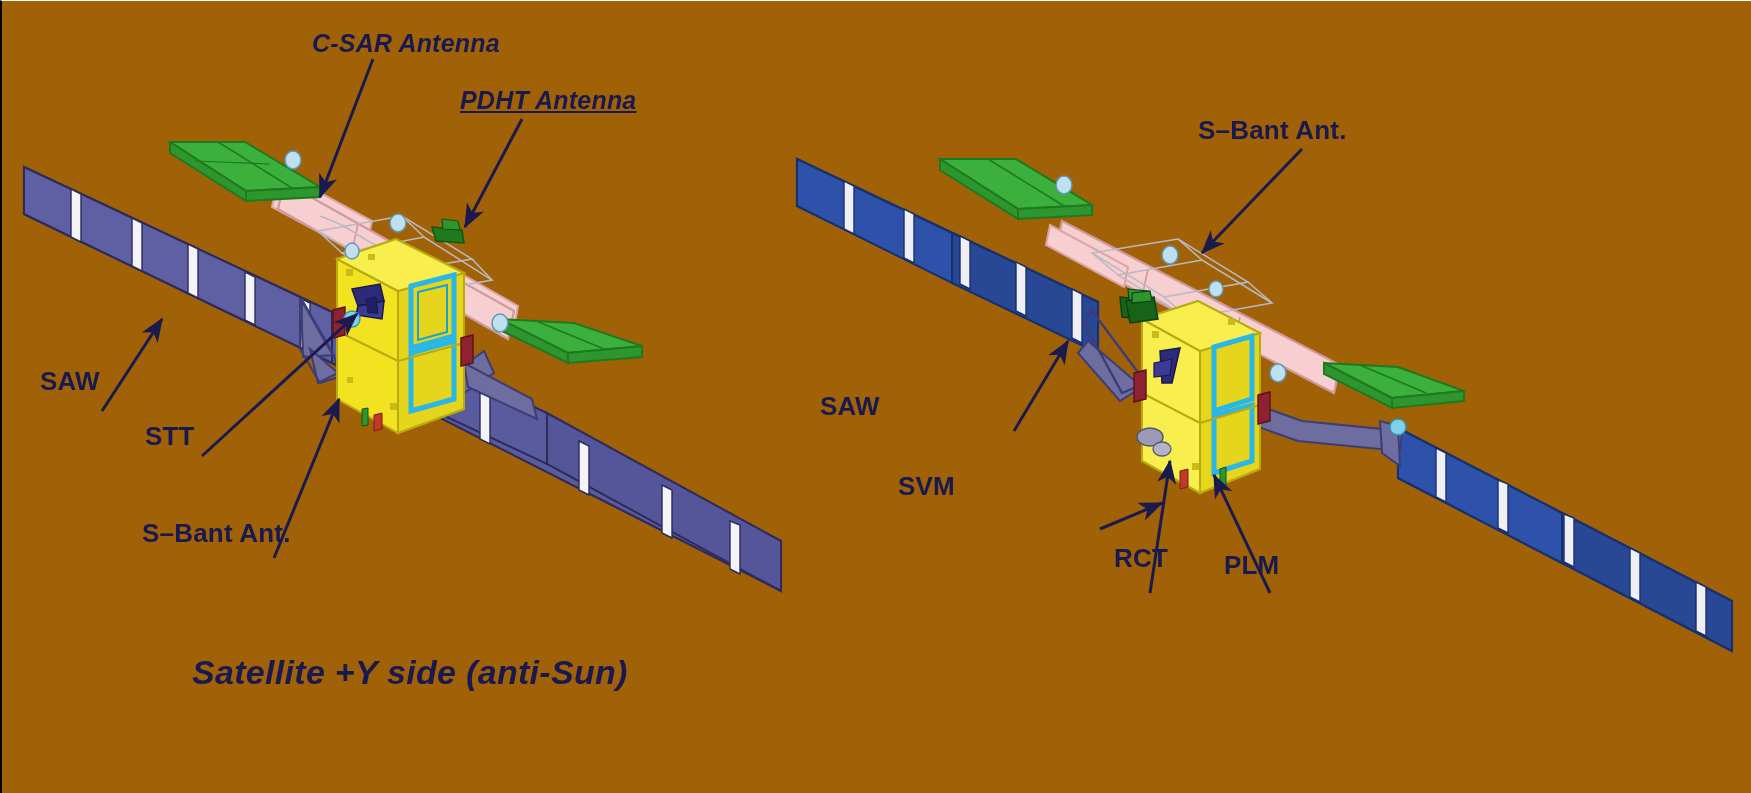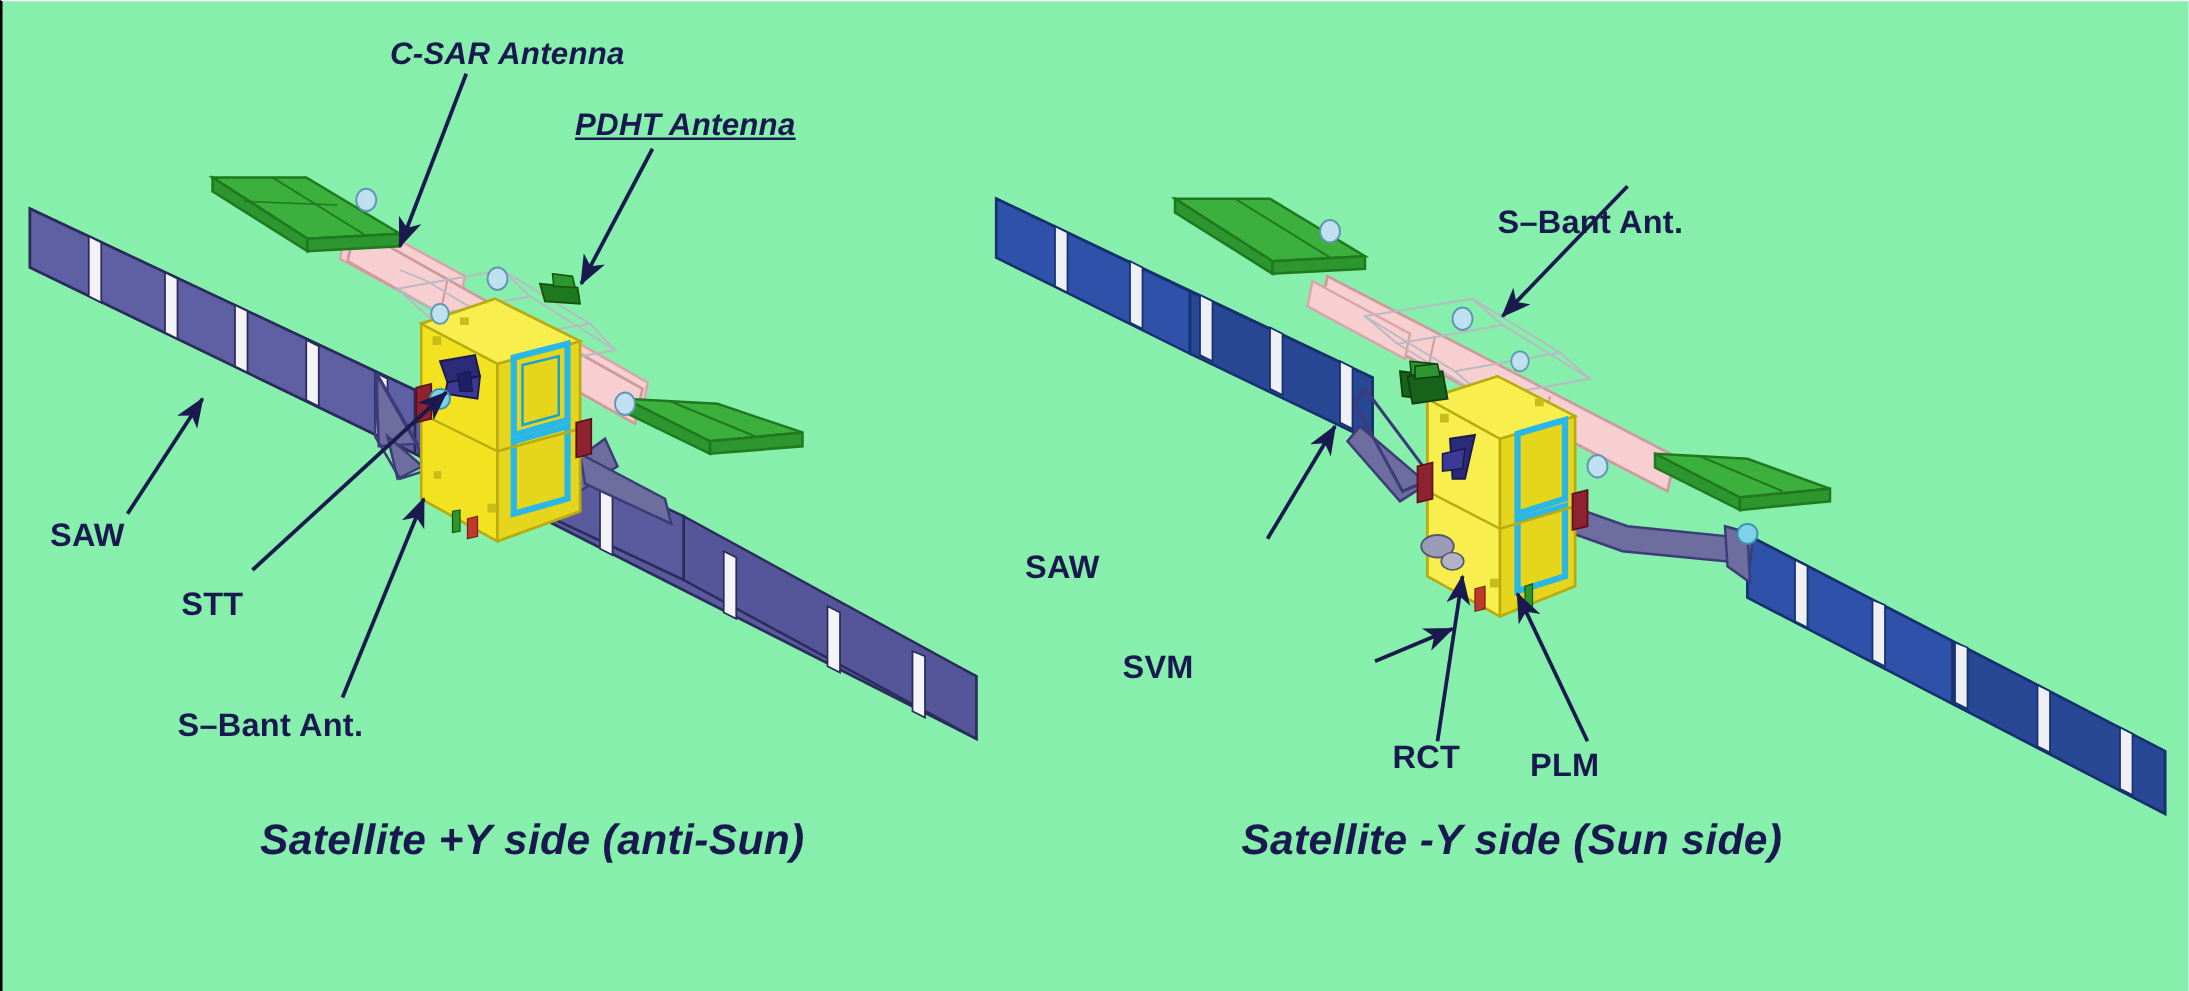--- a/index.html
+++ b/index.html
@@ -7,21 +7,21 @@
     padding: 0;
     background: #ffffff;
   }
   body {
     font-family: "Liberation Sans", sans-serif;
   }
   #figure {
     position: relative;
     width: 1751px;
     height: 793px;
-    background: #86efac;
+    background: #a16207;
     border-left: 2px solid #000000;
     border-top: 1px solid #ffffff;
     box-sizing: border-box;
     overflow: hidden;
   }
   svg.diagram {
     position: absolute;
     left: 0;
     top: 0;
     width: 1751px;
@@ -36,31 +36,29 @@
     letter-spacing: 0.2px;
   }
   .lbl-italic {
     font-style: italic;
   }
   .lbl-callout {
     font-size: 25px;
   }
   .lbl-anno {
     font-size: 26px;
-    margin-top: 47px;
   }
   .caption {
     position: absolute;
     color: #191950;
     font-weight: bold;
     font-style: italic;
     font-size: 34px;
     white-space: nowrap;
     letter-spacing: 0.3px;
-    margin-left: 16px;
   }
 </style>
 </head>
 <body>
 
 <div id="figure">
 
   <svg class="diagram" viewBox="0 0 1751 793">
     <defs>
       <marker id="arrowhead" markerWidth="9" markerHeight="9" refX="7.5" refY="3.2" orient="auto">
@@ -301,15 +299,14 @@
   <div class="lbl lbl-anno" style="left:1196px; top:114px;">S–Bant Ant.</div>
 
   <div class="lbl lbl-anno" style="left:818px; top:390px;">SAW</div>
 
   <div class="lbl lbl-anno" style="left:896px; top:470px;">SVM</div>
 
   <div class="lbl lbl-anno" style="left:1112px; top:542px;">RCT</div>
 
   <div class="lbl lbl-anno" style="left:1222px; top:549px;">PLM</div>
 
-  <div class="caption" style="left:975px; top:652px;">Satellite -Y side (Sun side)</div>
 
 </div>
 
 </body></html>

